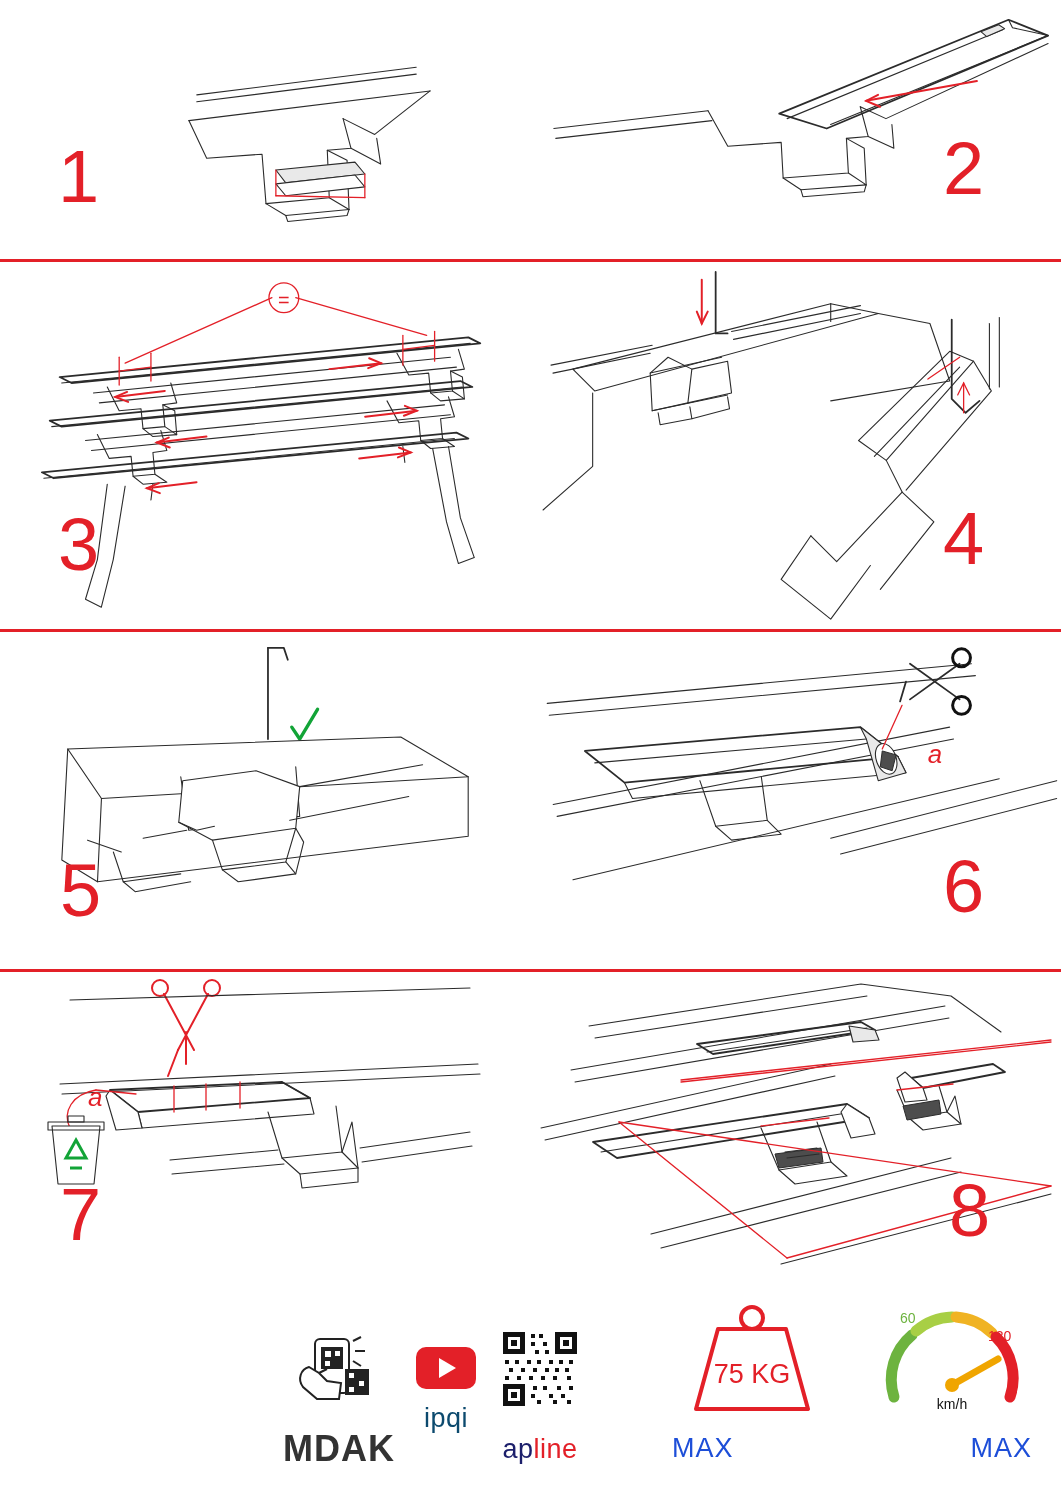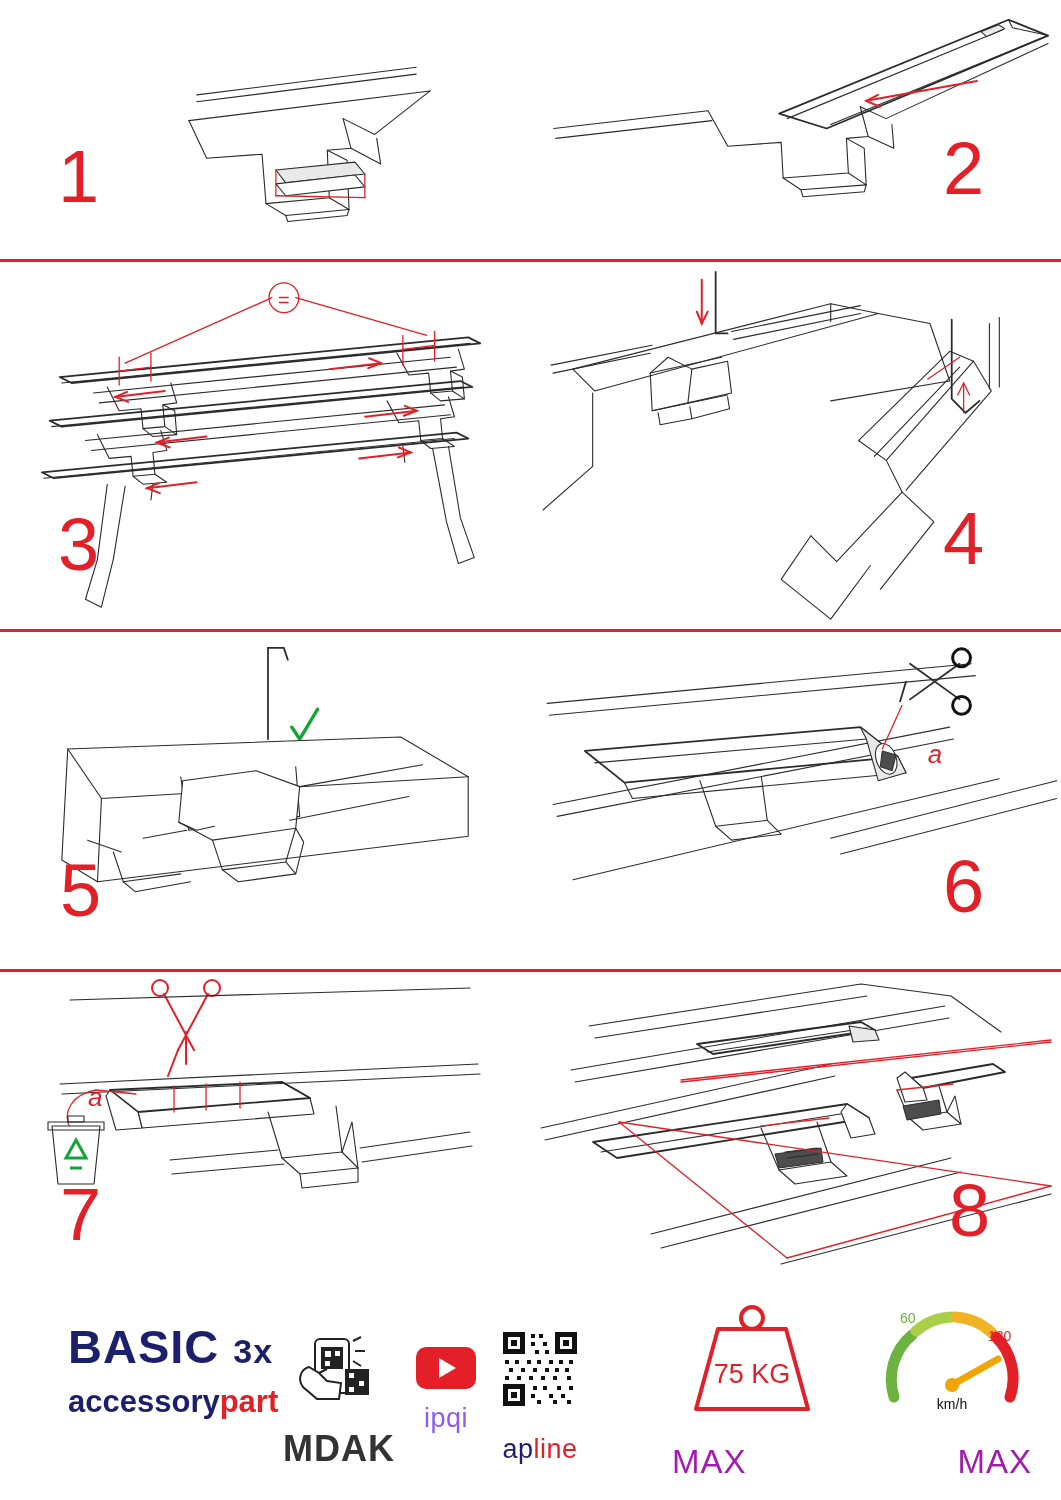--- a/index.html
+++ b/index.html
@@ -134,21 +134,21 @@
   .logo-ipqi {
     position: absolute;
     left: 396px;
     top: 60px;
     width: 100px;
     text-align: center;
   }
   .logo-ipqi .caption {
     margin-top: 14px;
     font-size: 27px;
-    color: #8b5cf6;
+    color: #0c4a6e;
     letter-spacing: 0.5px;
   }
   .yt {
     width: 60px; height: 42px;
     margin: 12px auto 0;
     background: #e32028;
     border-radius: 10px;
     position: relative;
   }
   .yt::after {
@@ -180,24 +180,24 @@
   }
 
   .weightblock {
     position: absolute;
     left: 672px;
     top: 26px;
     width: 160px;
   }
   .weightblock .maxlabel,
   .speedblock .maxlabel {
-    font-size: 33px;
+    font-size: 27px;
     letter-spacing: 1px;
-    color: #a21caf;
-    margin-top: 18px;
+    color: #1d4ed8;
+    margin-top: 8px;
   }
   .speedblock {
     position: absolute;
     left: 872px;
     top: 22px;
     width: 160px;
     text-align: right;
   }
 </style>
 </head>
@@ -504,29 +504,20 @@
           <path class="rd" d="M230 154 L298 146"></path>
           <path class="rd" d="M366 118 L422 112"></path>
         </svg>
         <div class="stepnum" style="left:418px; top:202px;">8</div>
       </div>
     </div>
   </div>
 
   <div class="footer">
 
-    <div class="brandblock">
-      <div class="brand-basic">
-        <span>BASIC</span>
-        <span class="x">3x</span>
-      </div>
-      <div class="brand-accessory">
-        <span>accessory</span><span class="part">part</span>
-      </div>
-    </div>
 
     <div class="logo-mdak">
       <svg width="110" height="76" viewBox="0 0 110 76">
         <rect x="32" y="4" width="34" height="54" rx="5" fill="#fff" stroke="#222" stroke-width="2"></rect>
         <rect x="38" y="12" width="22" height="22" fill="#222"></rect>
         <rect x="42" y="16" width="6" height="6" fill="#fff"></rect>
         <rect x="52" y="16" width="5" height="5" fill="#fff"></rect>
         <rect x="42" y="26" width="5" height="5" fill="#fff"></rect>
         <path d="M70 6 L78 2" stroke="#222" stroke-width="2"></path>
         <path d="M72 16 L82 16" stroke="#222" stroke-width="2"></path>

